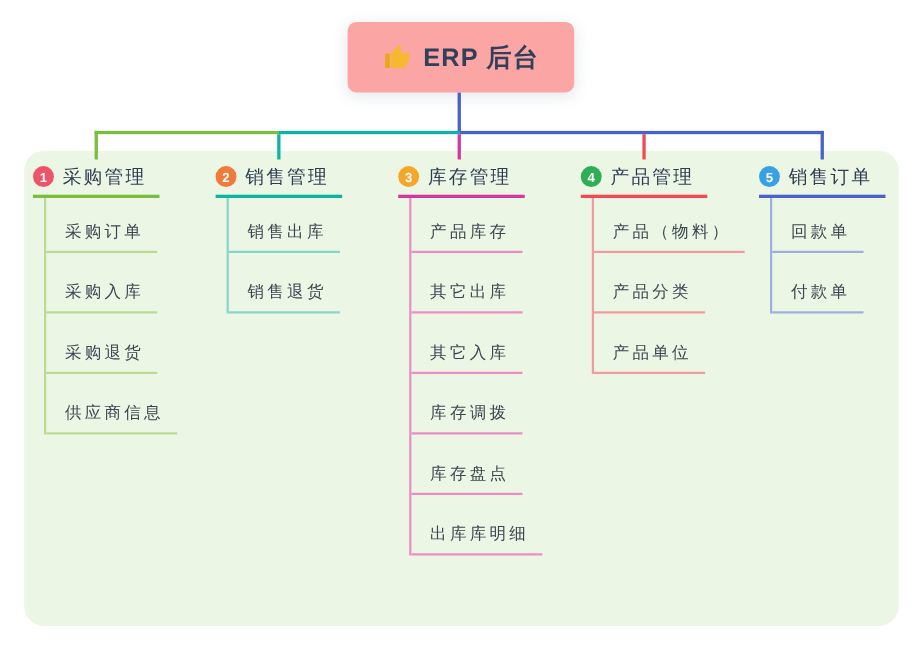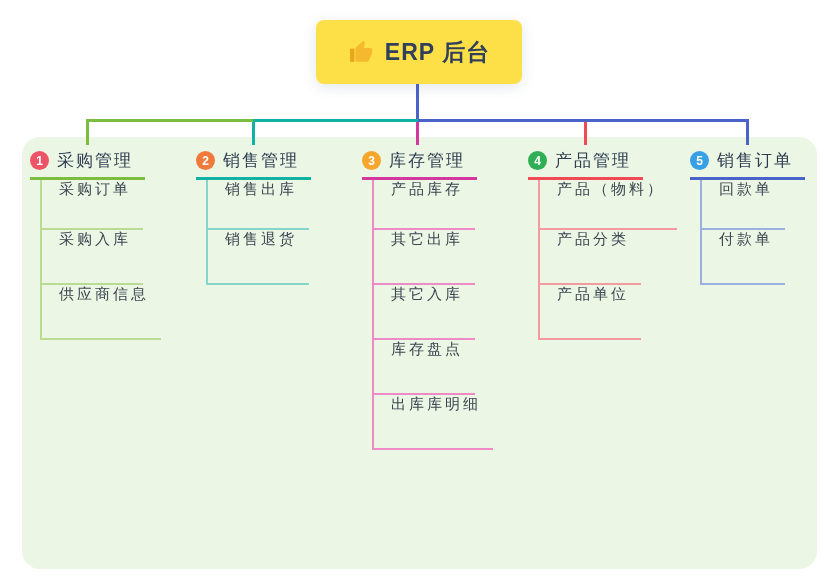--- a/index.html
+++ b/index.html
@@ -1,30 +1,30 @@
 <!DOCTYPE html>
 <html><head>
 <meta charset="utf-8">
 <style>
   html,body{margin:0;padding:0;background:#ffffff;}
   body{font-family:"Liberation Sans","DejaVu Sans",sans-serif;}
   .canvas{position:relative;width:839px;height:588px;background:#ffffff;overflow:hidden;}
   .panel{position:absolute;left:22px;top:137px;width:795px;height:432px;border-radius:18px;background:#ebf6e5;z-index:0;}
-  .root-card{position:absolute;left:316px;top:20px;width:206px;height:64px;background:#fde047;border-radius:8px;
+  .root-card{position:absolute;left:316px;top:20px;width:206px;height:64px;background:#fca5a5;border-radius:8px;
     box-shadow:0 3px 14px rgba(60,80,110,.14);display:flex;align-items:center;justify-content:center;gap:11px;z-index:3;}
   .root-label{font-size:23px;font-weight:600;color:#30405a;letter-spacing:1px;}
   .thumb{width:26px;height:26px;display:block;}
   .conn{position:absolute;z-index:1;background:var(--line,#888);}
   .branch{position:absolute;top:145px;z-index:2;width:115px;}
   .branch-header{display:flex;align-items:center;gap:8px;height:31px;border-bottom:3px solid var(--line);padding-bottom:1px;box-sizing:content-box;}
   .badge{width:19px;height:19px;border-radius:50%;background:var(--badge);color:#fff;font-size:12px;font-weight:700;
     display:flex;align-items:center;justify-content:center;flex:0 0 auto;}
   .branch-title{font-size:17px;letter-spacing:2px;color:#2d3c50;font-weight:500;white-space:nowrap;}
   .children{position:absolute;left:10px;top:35px;border-left:2px solid var(--light);}
-  .child-row{height:55px;width:max-content;border-bottom:2px solid var(--light);display:flex;align-items:flex-start;
+  .child-row{height:55px;width:max-content;border-bottom:2px solid var(--light);display:flex;align-items:flex-end;
     padding:0 12px 8px 17px;box-sizing:border-box;}
   .child-row:first-child{height:50px;}
   .child-label{font-size:15px;letter-spacing:3px;color:#3b4650;white-space:nowrap;}
 </style>
 </head>
 <body>
 
 <div class="canvas">
 
   <div class="panel"></div>
@@ -53,20 +53,23 @@
       <span class="branch-title">采购管理</span>
     </div>
     <div class="children">
       <div class="child-row">
           <span class="child-label">采购订单</span>
         </div>
       <div class="child-row">
           <span class="child-label">采购入库</span>
         </div>
       <div class="child-row">
+          <span class="child-label">采购退货</span>
+        </div>
+      <div class="child-row">
           <span class="child-label">供应商信息</span>
         </div>
     </div>
   </div>
 
   <div class="branch" style="left: 196px; --line: #10b3a3; --light: #84d5ca; --badge: #f0793c;">
     <div class="branch-header">
       <span class="badge">2</span>
       <span class="branch-title">销售管理</span>
     </div>
@@ -87,20 +90,23 @@
     </div>
     <div class="children">
       <div class="child-row">
           <span class="child-label">产品库存</span>
         </div>
       <div class="child-row">
           <span class="child-label">其它出库</span>
         </div>
       <div class="child-row">
           <span class="child-label">其它入库</span>
+        </div>
+      <div class="child-row">
+          <span class="child-label">库存调拨</span>
         </div>
       <div class="child-row">
           <span class="child-label">库存盘点</span>
         </div>
       <div class="child-row">
           <span class="child-label">出库库明细</span>
         </div>
     </div>
   </div>
 

